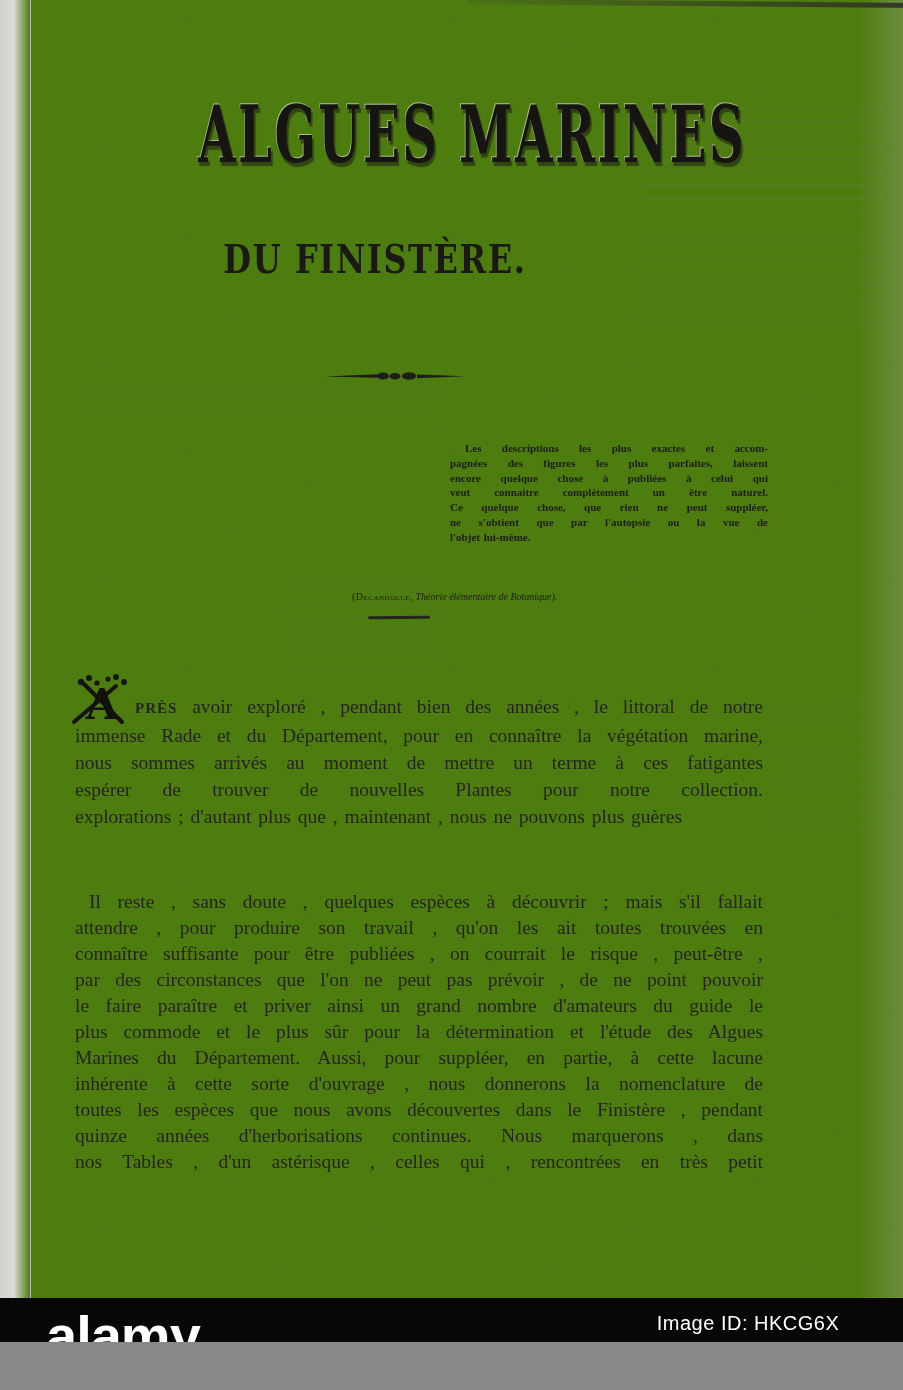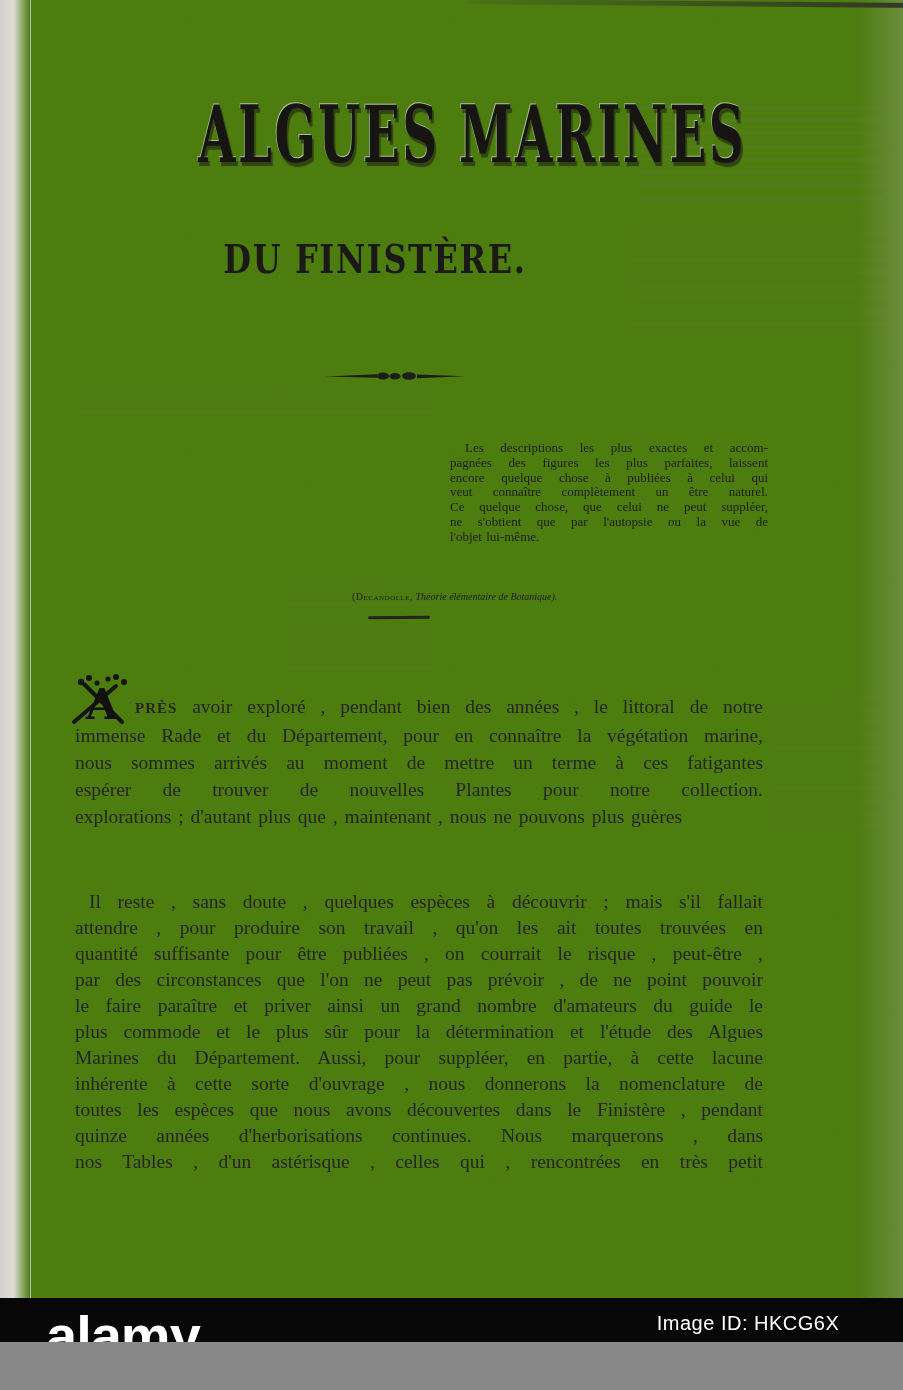--- a/index.html
+++ b/index.html
@@ -57,21 +57,21 @@
     font-size:39px; font-weight:700; letter-spacing:2px; color:#1b1916;
     transform:scaleX(.82); transform-origin:center; line-height:1;
   }
   .divider1{ position:absolute; left:325px; top:368px; width:140px; height:12px; }
   .divider2{
     position:absolute; left:368px; top:616px; width:62px; height:3px;
     background:#26241f; border-radius:2px; transform:rotate(-.6deg);
   }
   .epigraph{
     position:absolute; left:450px; top:441px; width:318px;
-    font-size:13px; line-height:14.8px; color:#1f1d1a; word-spacing:1px;
+    font-size:11px; line-height:14.8px; color:#1f1d1a; word-spacing:1px;font-weight:bold;
   }
   .epigraph .tline{ text-align:justify; text-align-last:justify; }
   .epigraph .tline:first-child{ text-indent:15px; }
   .epigraph .tline:last-child{ text-align-last:left; }
   .attribution{
     position:absolute; left:352px; top:551px; width:380px;
     font-size:10px; color:#1f1d1a;margin-top:40px;
   }
   .attribution .sc{ font-variant:small-caps; letter-spacing:.5px; }
   .attribution .work{ font-style:italic; }
@@ -139,21 +139,21 @@
         <polygon points="140,6.2 92,4.4 92,8.2"></polygon>
       </g>
     </svg>
   </div>
 
   <div class="epigraph">
       <div class="tline">Les descriptions les plus exactes et accom-</div>
       <div class="tline">pagnées des figures les plus parfaites, laissent</div>
       <div class="tline">encore quelque chose à publiées à celui qui</div>
       <div class="tline">veut connaître complètement un être naturel.</div>
-      <div class="tline">Ce quelque chose, que celui ne peut suppléer,</div>
+      <div class="tline">Ce quelque chose, que rien ne peut suppléer,</div>
       <div class="tline">ne s'obtient que par l'autopsie ou la vue de</div>
       <div class="tline">l'objet lui-même.</div>
     </div>
 
   <div class="attribution">
     <span class="sc">(Decandolle,</span>
     <span class="work">Théorie élémentaire de Botanique).</span>
   </div>
 
   <div class="divider2"></div>
@@ -184,21 +184,21 @@
         <div class="tline">immense Rade et du Département, pour en connaître la végétation marine,</div>
         <div class="tline">nous sommes arrivés au moment de mettre un terme à ces fatigantes</div>
         <div class="tline">espérer de trouver de nouvelles Plantes pour notre collection.</div>
         <div class="tline">explorations ; d'autant plus que , maintenant , nous ne pouvons plus guères</div>
       </div>
   </div>
 
   <div class="para p2">
       <div class="tline">Il reste , sans doute , quelques espèces à découvrir ; mais s'il fallait</div>
       <div class="tline">attendre , pour produire son travail , qu'on les ait toutes trouvées en</div>
-      <div class="tline">quantité suffisante pour être publiées , on courrait le risque , peut-être ,</div>
+      <div class="tline">connaître suffisante pour être publiées , on courrait le risque , peut-être ,</div>
       <div class="tline">par des circonstances que l'on ne peut pas prévoir , de ne point pouvoir</div>
       <div class="tline">le faire paraître et priver ainsi un grand nombre d'amateurs du guide le</div>
       <div class="tline">plus commode et le plus sûr pour la détermination et l'étude des Algues</div>
       <div class="tline">Marines du Département. Aussi, pour suppléer, en partie, à cette lacune</div>
       <div class="tline">inhérente à cette sorte d'ouvrage , nous donnerons la nomenclature de</div>
       <div class="tline">toutes les espèces que nous avons découvertes dans le Finistère , pendant</div>
       <div class="tline">quinze années d'herborisations continues. Nous marquerons , dans</div>
       <div class="tline">nos Tables , d'un astérisque , celles qui , rencontrées en très petit</div>
     </div>
 

